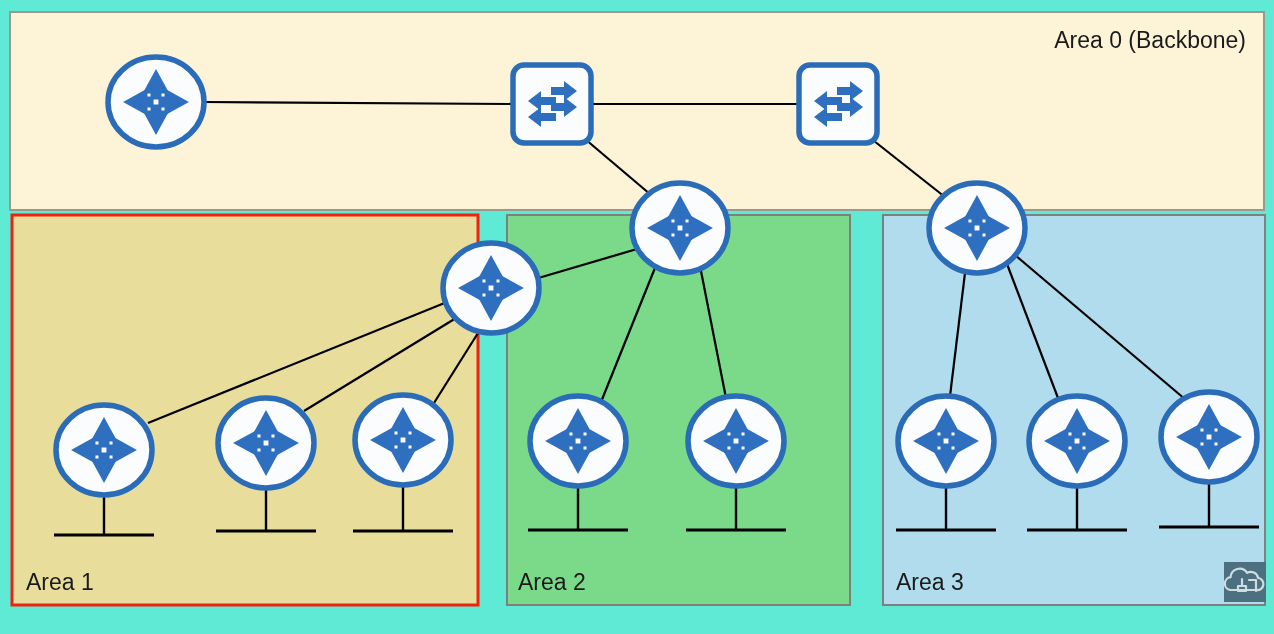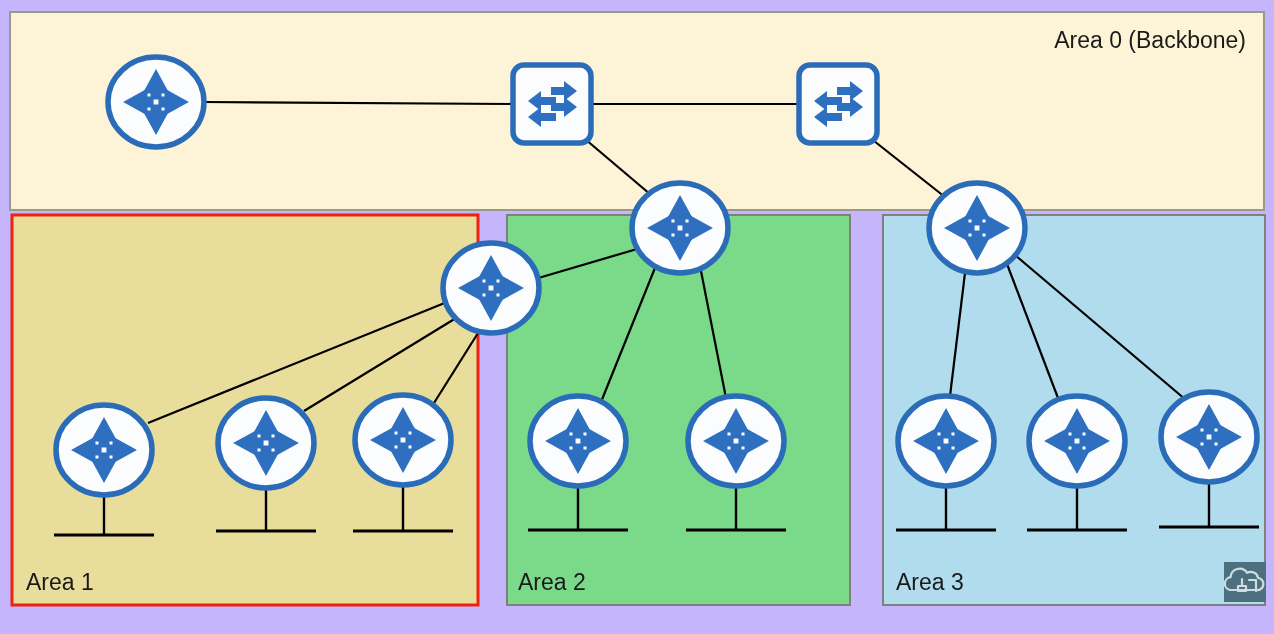--- a/index.html
+++ b/index.html
@@ -8,21 +8,21 @@
     padding: 0;
     background: #ffffff;
   }
   body {
     font-family: "Liberation Sans", sans-serif;
   }
   #canvas {
     position: relative;
     width: 1274px;
     height: 634px;
-    background: #c4b5fd;
+    background: #5eead4;
     overflow: hidden;
   }
   #diagram-svg {
     position: absolute;
     left: 0;
     top: 0;
     width: 1274px;
     height: 634px;
   }
   .area-label {

